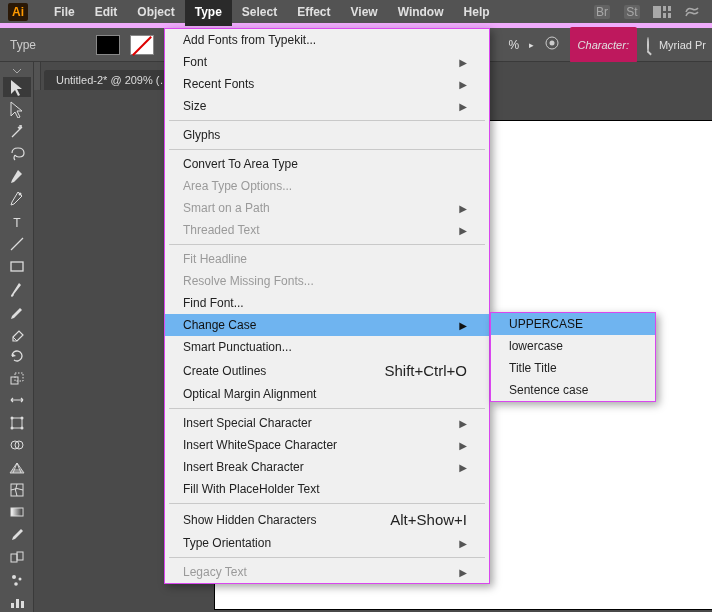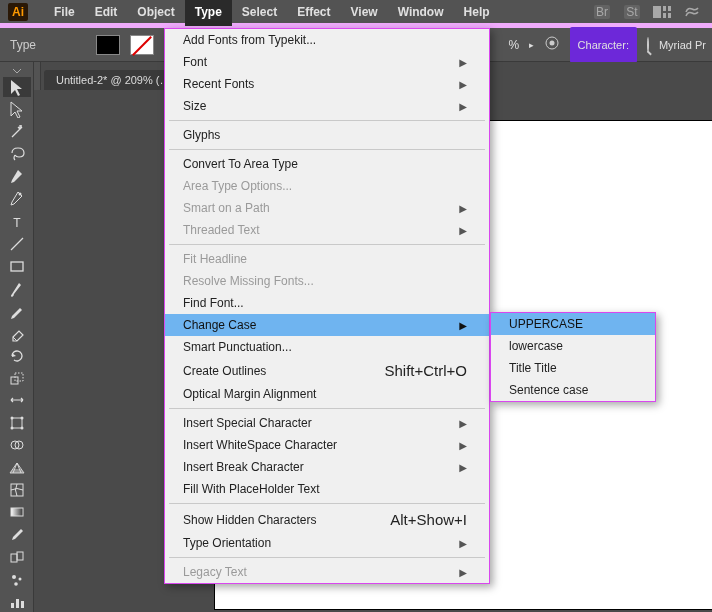--- a/index.html
+++ b/index.html
@@ -9,21 +9,21 @@
   .menu-item { padding: 0 10px; height: 28px; line-height: 28px; cursor: default; }
   .menu-item.active { background: #2a2a2a; color: #fff; }
   .menu-right { margin-left: auto; display: flex; gap: 10px; align-items: flex-start; padding-right: 10px; opacity: 0.7; }
   .menu-right-icon { width: 20px; height: 20px; display:flex; align-items:center; justify-content:center; }
   .optbar { height: 34px; background: #535353; display: flex; align-items: center; padding-left: 10px; border-bottom: 1px solid #3a3a3a; gap: 10px; }
   .fill-swatch { width: 24px; height: 20px; background: #000; border: 1px solid #888; }
   .stroke-swatch { width: 24px; height: 20px; background: #fff; border: 1px solid #888; position: relative; }
   .stroke-swatch::after { content:""; position:absolute; left:-2px; right:-2px; top:50%; border-top:2px solid #d00; transform:rotate(-45deg);}
   .opt-label { color: #ccc; }
   .opt-right { margin-left: auto; display: flex; align-items: center; gap: 10px; padding-right: 6px; }
-  .char-panel-btn { background: #6d28d9; padding: 12px 8px; border-radius: 2px; font-size:11px;}
+  .char-panel-btn { background: #be185d; padding: 12px 8px; border-radius: 2px; font-size:11px;font-style:italic;}
   .workspace { position: relative; display: flex; height: calc(612px - 62px); }
   .tool-col { width: 34px; background: #535353; border-right: 1px solid #3a3a3a; display: flex; flex-direction: column; align-items: center; padding-top: 6px; gap: 2px; }
   .tool-btn { width: 28px; height: 24px; display: flex; align-items: center; justify-content: center; color: #ddd; cursor: default; }
   .tool-btn.active { background: #3a3a3a; }
   .doc-area { flex: 1; position: relative; background: #4a4a4a; }
   .doc-tab-bar { height: 28px; background: #4a4a4a; display: flex; align-items: flex-end; padding-left: 10px; }
   .doc-tab { background: #3a3a3a; color: #ddd; padding: 4px 12px; font-size: 11px; border-top-left-radius: 3px; border-top-right-radius: 3px; }
   .canvas-outer { position: absolute; top: 28px; left: 0; right: 0; bottom: 0; background: #4a4a4a; overflow: hidden; }
   .artboard { position: absolute; left: 180px; top: 30px; width: 520px; height: 490px; background: #fff; border: 1px solid #000; }
   .left-strip { position: absolute; left:0; top:0; width:7px; height:100%; background:#535353; border-right:1px solid #3a3a3a;}

